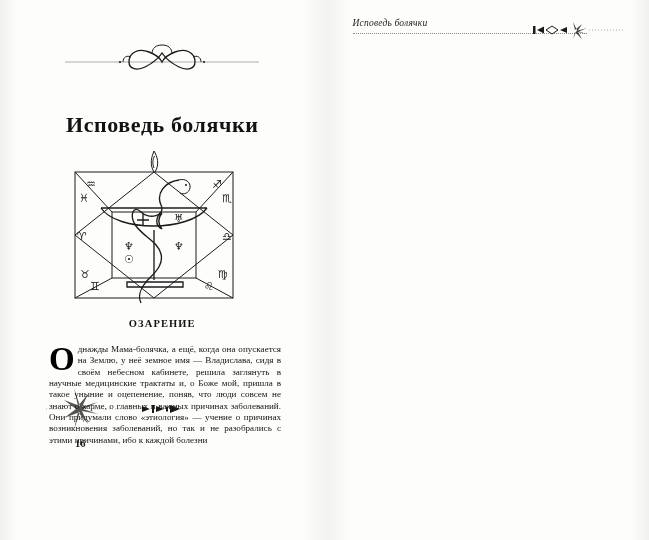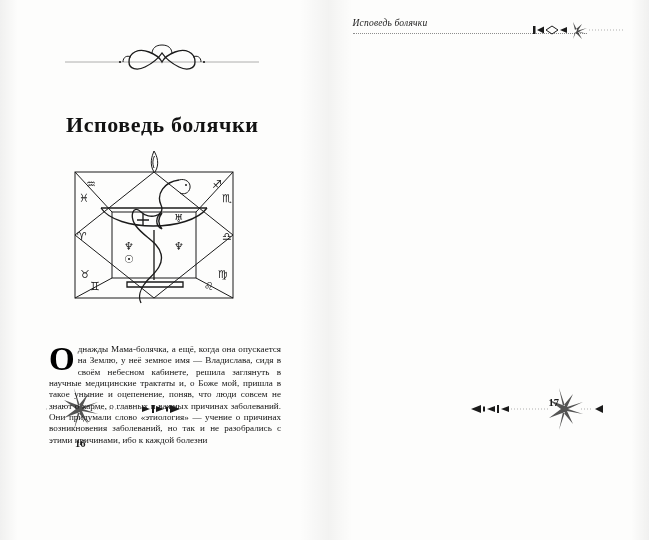--- a/index.html
+++ b/index.html
@@ -266,20 +266,21 @@
           <text class="glyph" x="38" y="140" text-anchor="middle">♊</text>
           <text class="glyph" x="152" y="140" text-anchor="middle">♌</text>
 
           <text class="glyph" x="72" y="100" text-anchor="middle">♆</text>
           <text class="glyph" x="72" y="113" text-anchor="middle">☉</text>
           <text class="glyph" x="122" y="100" text-anchor="middle">♆</text>
           <text class="glyph" x="122" y="72" text-anchor="middle">♅</text>
         </svg>
       </div>
 
+      <div class="section-heading">ОЗАРЕНИЕ</div>
 
       <div class="col col-left">
         <p class="dropcap-para"><span class="dropcap">О</span><span>днажды Мама-болячка, а ещё, когда она опускается на Землю, у неё земное имя — Владислава, сидя в своём небесном кабинете, решила заглянуть в научные медицинские трактаты и, о Боже мой, пришла в такое уныние и оцепенение, поняв, что люди совсем не знают о карме, о главных и важных причинах заболеваний. Они придумали слово «этиология» — учение о причинах возникновения заболеваний, но так и не разобрались с этими причинами, ибо к каждой болезни</span></p>
       </div>
 
       <div class="folio folio-left">
         <svg viewBox="0 0 250 40" width="250" height="40" aria-hidden="true">
           <g>
             <path class="ink-fill" d="M34 18 L28 0 L32 18 L42 6 L36 19 L52 14 L37 21
                                       L52 26 L36 23 L42 36 L32 24 L28 42 L34 24
@@ -310,39 +311,19 @@
             <path class="ink-fill" d="M4 8 L11 4.5 L11 11.5 Z"></path>
             <path class="ink" d="M13 8 L19 4 L25 8 L19 12 Z"></path>
             <path class="ink-fill" d="M27 8 L34 5 L34 11 Z"></path>
             <path class="ink-fill" d="M44 8 L40 0 L42 8 L49 2 L45 8.5 L54 6 L46 9.5
                                       L54 12 L45 10 L49 17 L42 10 L40 17 Z" opacity="0.8"></path>
             <line x1="56" y1="8" x2="90" y2="8" stroke="#8d8d8d" stroke-width="0.7" stroke-dasharray="1 2"></line>
           </svg>
         </div>
       </div>
 
-      <div class="folio folio-right">
-        <svg viewBox="0 0 250 40" width="250" height="40" aria-hidden="true">
-          <g>
-            <path class="ink-fill" d="M118 21 L128 17 L128 25 Z"></path>
-            <rect class="ink-fill" x="130" y="18.5" width="2" height="5"></rect>
-            <path class="ink-fill" d="M134 21 L142 18 L142 24 Z"></path>
-            <rect class="ink-fill" x="144" y="17" width="2" height="8"></rect>
-            <path class="ink-fill" d="M148 21 L156 18 L156 24 Z"></path>
-          </g>
-          <line x1="158" y1="21" x2="196" y2="21" stroke="#8d8d8d" stroke-width="0.7" stroke-dasharray="1 2"></line>
-          <g>
-            <path class="ink-fill" d="M212 18 L206 0 L210 18 L220 6 L214 19 L230 14 L215 21
-                                      L230 26 L214 23 L220 36 L210 24 L206 42 L212 24
-                                      L196 30 L208 21 L196 12 Z" opacity="0.75"></path>
-          </g>
-          <line x1="228" y1="21" x2="240" y2="21" stroke="#8d8d8d" stroke-width="0.7" stroke-dasharray="1 2"></line>
-          <path class="ink-fill" d="M242 21 L250 17 L250 25 Z"></path>
-        </svg>
-        <div class="folio-num" style="right: 44px;">17</div>
-      </div>
     </div>
   </div>
 
   <div class="gutter-shade"></div>
   <div class="edge-shade-l"></div>
   <div class="edge-shade-r"></div>
 </div>
 
 </body></html>

